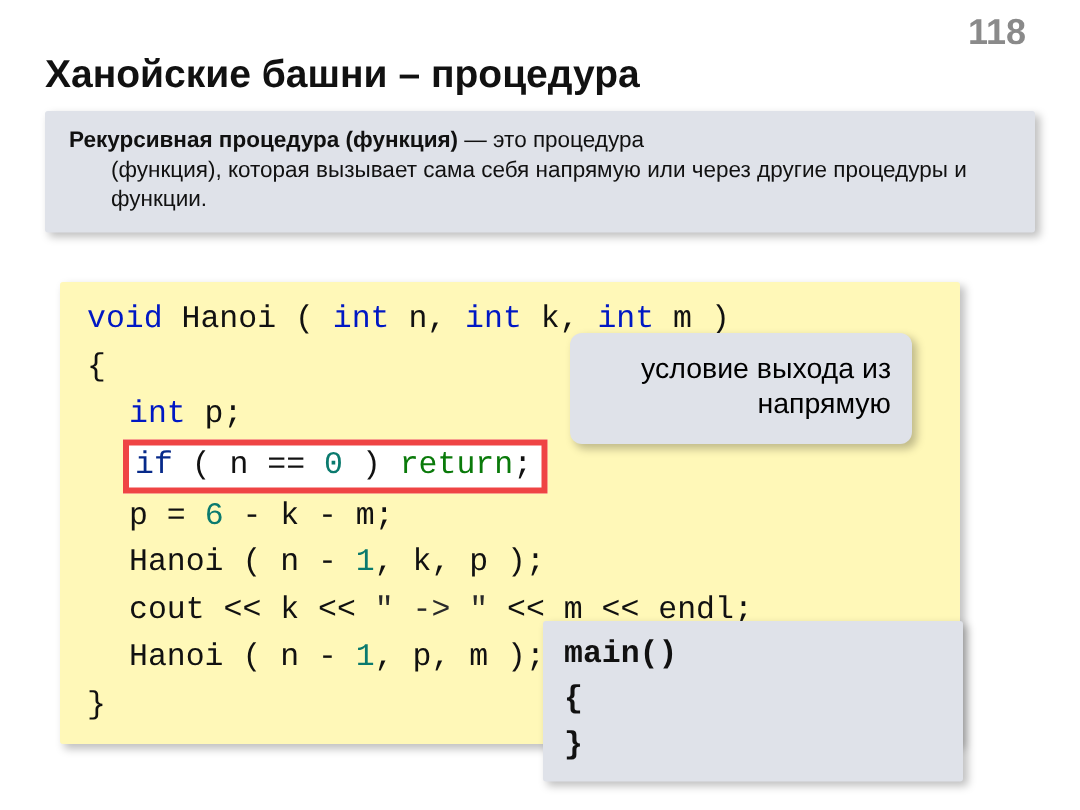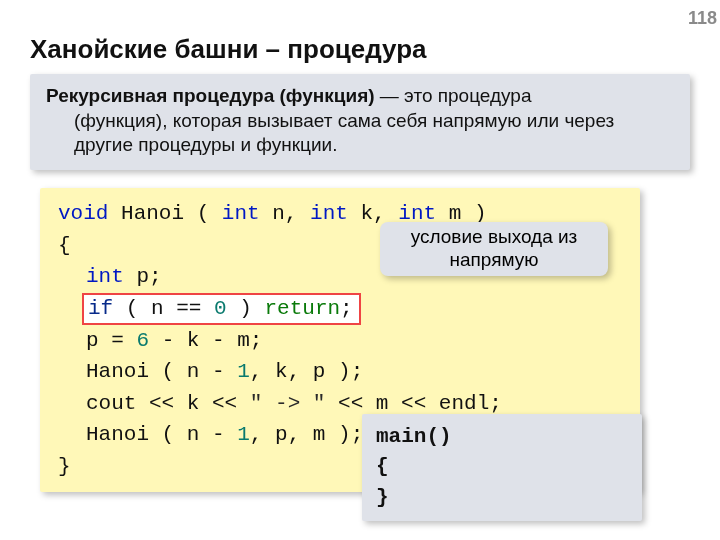--- a/index.html
+++ b/index.html
@@ -8,43 +8,43 @@
     width: 720px;
     height: 540px;
     font-family: Arial, Helvetica, sans-serif;
     background: #fff;
     position: relative;
     overflow: hidden;
   }
   .page-number {
     position: absolute;
     top: 8px;
-    right: 3px;
+    right: 36px;
     color: #8a8a8a;
-    font-size: 18px;
+    font-size: 24px;
     font-weight: bold;
   }
   .title {
     position: absolute;
     left: 30px;
     top: 34px;
     font-size: 26px;
     font-weight: bold;
     color: #111;
   }
   .definition {
     position: absolute;
     left: 30px;
     top: 74px;
     width: 660px;
     background: #dfe2e9;
     border-radius: 2px;
     padding: 10px 16px 12px 16px;
     box-shadow: 3px 3px 6px rgba(0,0,0,0.25);
-    font-size: 19px;
+    font-size: 15px;
     line-height: 1.3;
     color: #111;
     box-sizing: border-box;
   }
   .definition b { font-weight: bold; }
   .def-indent { padding-left: 28px; display: block; }
   .codebox {
     position: absolute;
     left: 40px;
     top: 188px;
@@ -61,34 +61,34 @@
   }
   .kw-blue { color: #0018c4; }
   .kw-navy { color: #072a8a; }
   .kw-green { color: #0a7a0a; }
   .num-teal { color: #0a7a6e; }
   .str-dark { color: #2a2a2a; }
   .plain { color: #111; }
   .highlight-line {
     display: inline-block;
     background: #fff;
-    border: 2px solid #ef4444;
+    border: 4px solid #ef4444;
     padding: 0 6px 0 4px;
     line-height: 1.35;
     margin-left: -4px;
   }
   .ind { display: inline-block; width: 28px; }
   .callout {
     position: absolute;
     background: #dfe2e9;
     border-radius: 8px;
     box-shadow: 3px 3px 6px rgba(0,0,0,0.25);
-    padding: 4px 14px;
+    padding: 14px 14px;
     font-size: 19px;
-    text-align: center;
+    text-align: right;
     line-height: 1.2;
   }
   .callout1 { left: 380px; top: 222px; width: 200px; }
   .mainbox {
     position: absolute;
     left: 362px;
     top: 414px;
     width: 280px;
     background: #dfe2e9;
     border-radius: 2px;

